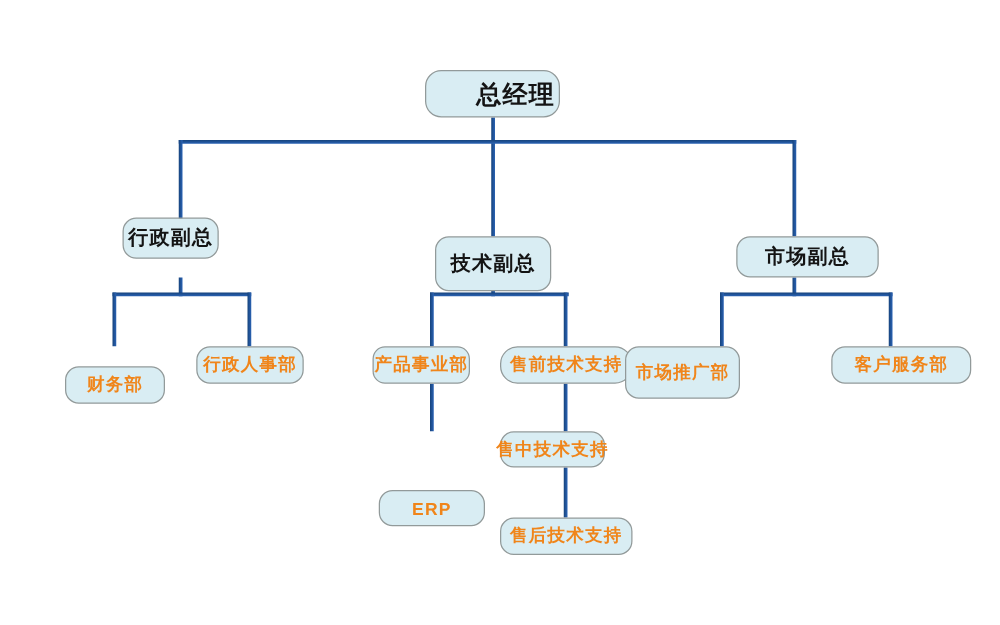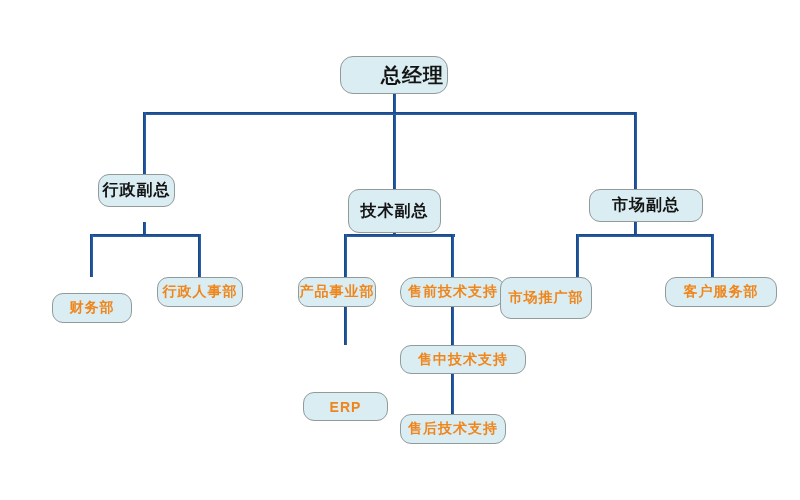--- a/index.html
+++ b/index.html
@@ -107,20 +107,20 @@
   <div class="node node--dept" style="left:500px; top:277px; width:92px; height:42px;">
     <span>市场推广部</span>
   </div>
   <div class="node node--dept" style="left:665px; top:277px; width:112px; height:30px;">
     <span>客户服务部</span>
   </div>
 
   <div class="node node--dept" style="left:303px; top:345px; width:85px; height:29px;margin-top:47px;">
     <span>ERP</span>
   </div>
-  <div class="node node--dept" style="left:400px; top:345px; width:126px; height:29px;">
+  <div class="node node--dept" style="left:400px; top:345px; width:84px; height:29px;">
     <span>售中技术支持</span>
   </div>
   <div class="node node--dept" style="left:400px; top:414px; width:106px; height:30px;">
     <span>售后技术支持</span>
   </div>
 
 </div>
 
 </body></html>

